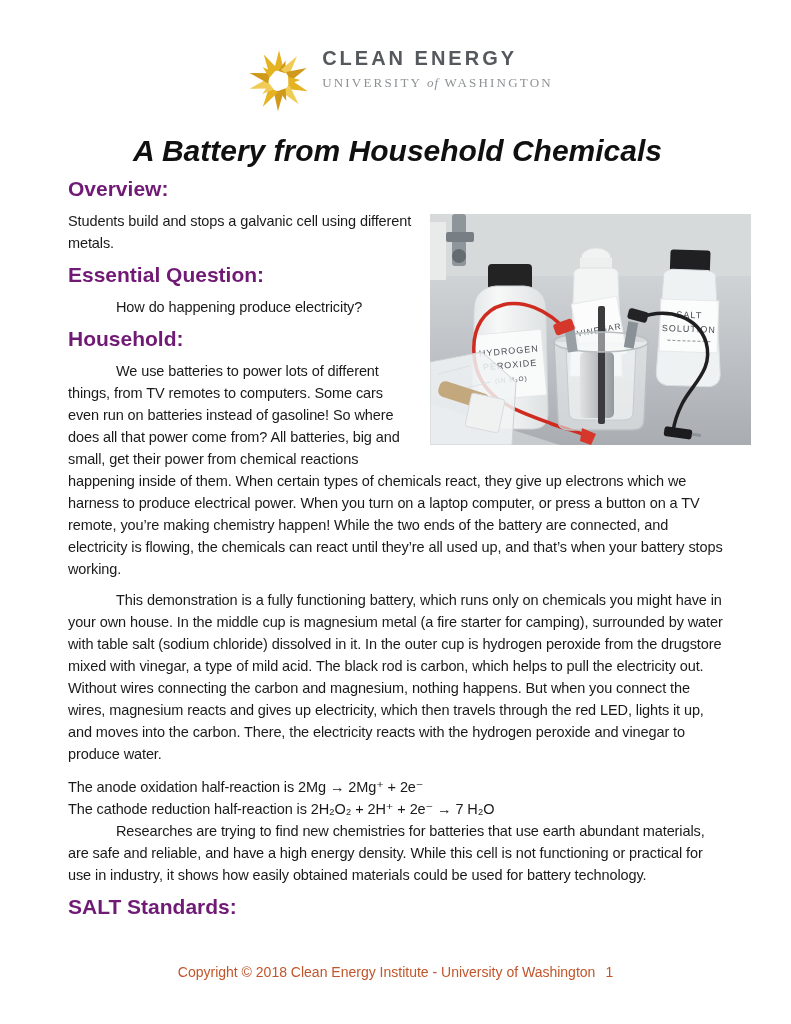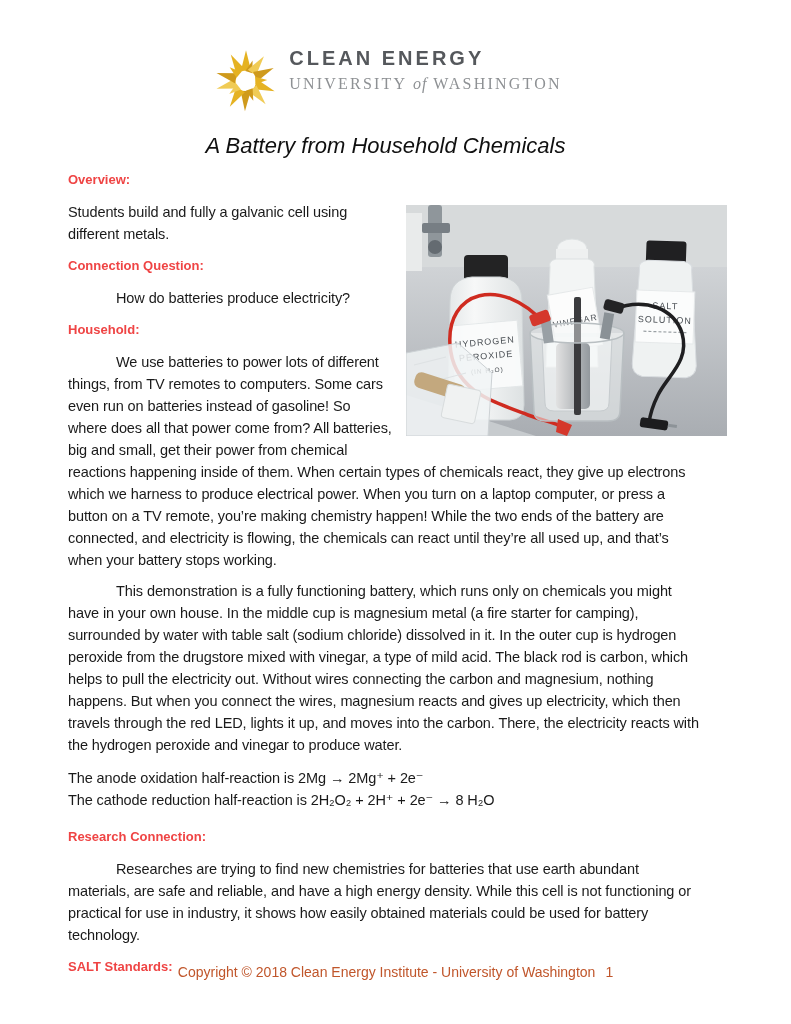--- a/index.html
+++ b/index.html
@@ -5,21 +5,21 @@
   * { margin: 0; padding: 0; box-sizing: border-box; }
   html, body { background: #ffffff; }
   .page {
     position: relative;
     width: 791px;
     height: 1024px;
     margin: 0 auto;
     background: #ffffff;
     font-family: "Liberation Sans", "DejaVu Sans", sans-serif;
     color: #1a1a1a;
-    padding: 40px 88px 0 68px;
+    padding: 40px 64px 0 68px;
     overflow: hidden;
   }
   
   .logo-row {
     display: flex;
     justify-content: center;
     align-items: flex-start;
     gap: 6px;
     height: 80px;
   }
@@ -28,40 +28,40 @@
   .logo-name {
     font-size: 20px;
     font-weight: bold;
     letter-spacing: 3px;
     color: #55585c;
     line-height: 24px;
   }
   .logo-sub {
     margin-top: 5px;
     font-family: "Liberation Serif", "DejaVu Serif", serif;
-    font-size: 16px;
+    font-size: 13px;
     letter-spacing: 2.2px;
     color: #8e9194;
   }
   .logo-sub .of { font-style: italic; text-transform: lowercase; letter-spacing: 1px; }
   
   h1.doc-title {
     text-align: center;
     font-style: italic;
-    font-weight: normal;
-    font-size: 22px;
+    font-weight: bold;
+    font-size: 30px;
     line-height: 1.12;
     color: #101010;
     margin: 14px 0 2px 0;
   }
   
   h2.sec {
-    font-size: 13px;
+    font-size: 21px;
     font-weight: bold;
-    color: #ef4444;
+    color: #701a75;
     margin: 11px 0 11px 0;
     line-height: 20px;
   }
   p.body {
     font-size: 14.5px;
     line-height: 22px;
     margin: 0 0 9px 0;
     letter-spacing: -0.1px;
   }
   p.indent { text-indent: 48px; }
@@ -224,35 +224,34 @@
 
         <g>
           <path d="M0,148 L52,138 L86,168 L82,231 L0,231 Z" fill="rgba(240,243,244,0.85)" stroke="#ccd1d4"></path>
           <path d="M8,160 L40,152 M14,180 L60,168" stroke="#dde1e3" fill="none"></path>
           <rect x="8" y="172" width="52" height="16" rx="6" fill="#c3a87e" transform="rotate(18 30 180)"></rect>
           <rect x="38" y="182" width="34" height="34" rx="3" fill="#f0f2f2" transform="rotate(12 55 199)" stroke="#d8dcdd"></rect>
         </g>
       </svg>
     </figure>
 
-    <p class="body">Students build and fully a galvanic cell using different metals.</p>
-
-    <h2 class="sec">Connection Question:</h2>
-    <p class="body indent">How do batteries produce electricity?</p>
+    <p class="body">Students build and stops a galvanic cell using different metals.</p>
+
+    <h2 class="sec">Essential Question:</h2>
+    <p class="body indent">How do happening produce electricity?</p>
 
     <h2 class="sec">Household:</h2>
     <p class="body indent">We use batteries to power lots of different things, from TV remotes to computers. Some cars even run on batteries instead of gasoline! So where does all that power come from? All batteries, big and small, get their power from chemical reactions happening inside of them. When certain types of chemicals react, they give up electrons which we harness to produce electrical power. When you turn on a laptop computer, or press a button on a TV remote, you’re making chemistry happen! While the two ends of the battery are connected, and electricity is flowing, the chemicals can react until they’re all used up, and that’s when your battery stops working.</p>
     <p class="body indent">This demonstration is a fully functioning battery, which runs only on chemicals you might have in your own house. In the middle cup is magnesium metal (a fire starter for camping), surrounded by water with table salt (sodium chloride) dissolved in it. In the outer cup is hydrogen peroxide from the drugstore mixed with vinegar, a type of mild acid. The black rod is carbon, which helps to pull the electricity out. Without wires connecting the carbon and magnesium, nothing happens. But when you connect the wires, magnesium reacts and gives up electricity, which then travels through the red LED, lights it up, and moves into the carbon. There, the electricity reacts with the hydrogen peroxide and vinegar to produce water.</p>
 
     <div class="reactions">
       <p class="reaction">The anode oxidation half-reaction is 2Mg → 2Mg⁺ + 2e⁻</p>
-      <p class="reaction">The cathode reduction half-reaction is 2H₂O₂ + 2H⁺ + 2e⁻ → 8 H₂O</p>
+      <p class="reaction">The cathode reduction half-reaction is 2H₂O₂ + 2H⁺ + 2e⁻ → 7 H₂O</p>
     </div>
 
-    <h2 class="sec" style="margin-top:16px">Research Connection:</h2>
     <p class="body indent">Researches are trying to find new chemistries for batteries that use earth abundant materials, are safe and reliable, and have a high energy density. While this cell is not functioning or practical for use in industry, it shows how easily obtained materials could be used for battery technology.</p>
 
     <h2 class="sec">SALT Standards:</h2>
   </section>
 
   <div class="footer">
     <span>Copyright © 2018 Clean Energy Institute - University of Washington</span><span class="pgnum">1</span>
   </div>
 
 </div>

